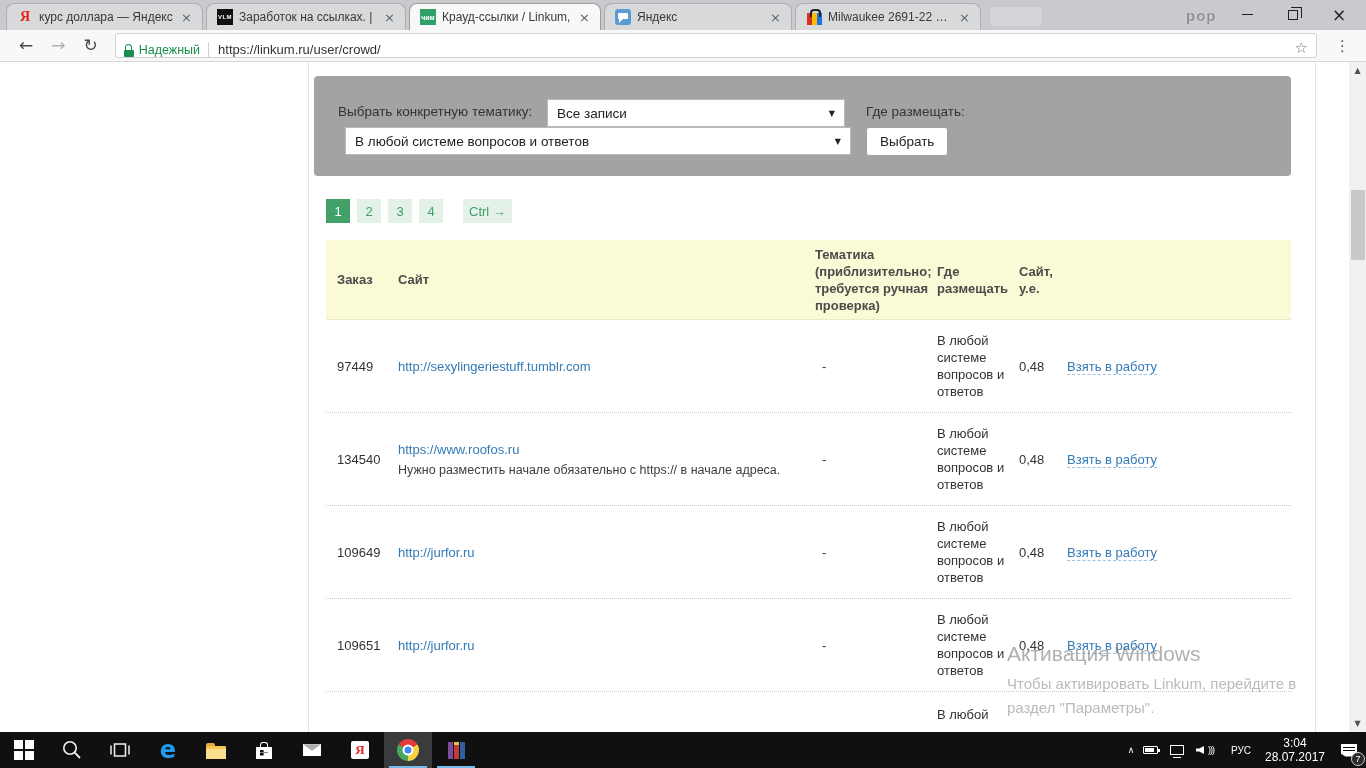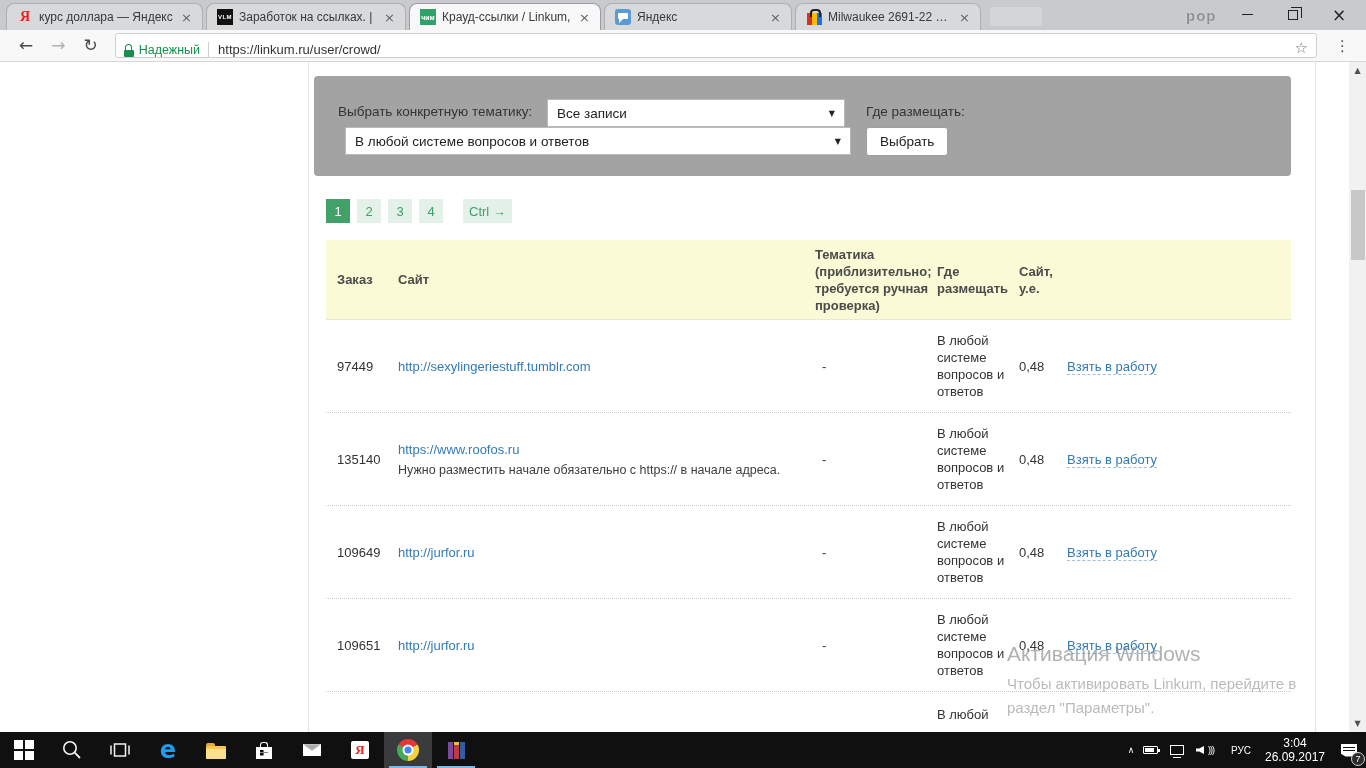--- a/index.html
+++ b/index.html
@@ -234,21 +234,21 @@
       <div class="c-site">
           <a class="site-link">http://sexylingeriestuff.tumblr.com</a>
         </div>
       <div class="c-topic">-</div>
       <div class="c-where">В любой системе вопросов и ответов</div>
       <div>0,48</div>
       <div><a class="take-link">Взять в работу</a></div>
     </div>
 
     <div class="trow">
-      <div>135140</div>
+      <div>134540</div>
       <div class="c-site">
         <a class="site-link">https://www.roofos.ru</a>
         <span class="site-note">Нужно разместить начале обязательно с https:// в начале адреса.</span>
       </div>
       <div class="c-topic">-</div>
       <div class="c-where">В любой системе вопросов и ответов</div>
       <div>0,48</div>
       <div><a class="take-link">Взять в работу</a></div>
     </div>
 
@@ -362,21 +362,21 @@
         <span class="net"></span>
       </span>
     <span class="tray-item">
         <span class="spk"></span>
         <span class="spk-waves">)))</span>
       </span>
     <span class="tray-item lang">РУС</span>
     <span class="tray-item clock">
       <span>
         <div>3:04</div>
-        <div>26.09.2017</div>
+        <div>28.07.2017</div>
       </span>
     </span>
     <span class="notif">
       <span class="sheet">
           <i style="top:3px"></i>
           <i style="top:6px"></i>
         </span>
       <span class="badge">7</span>
     </span>
   </div>

